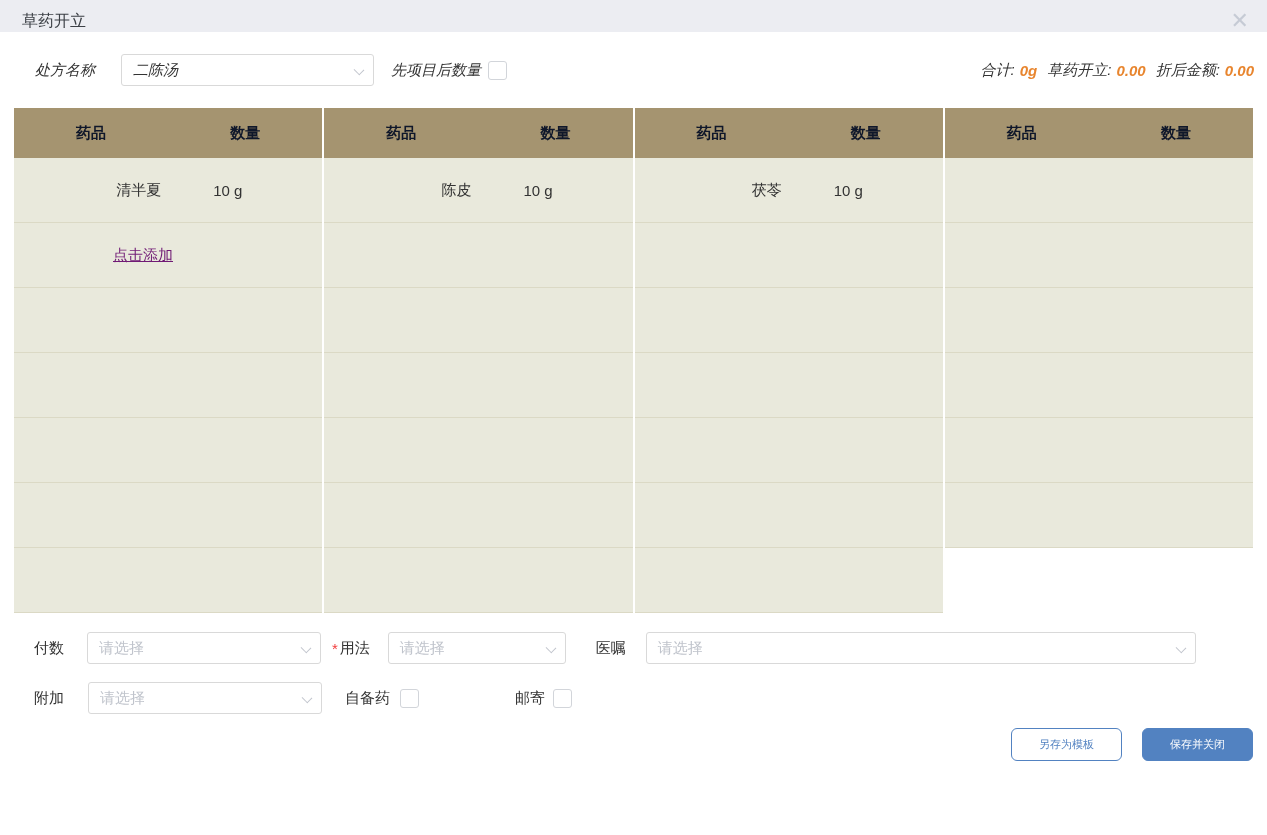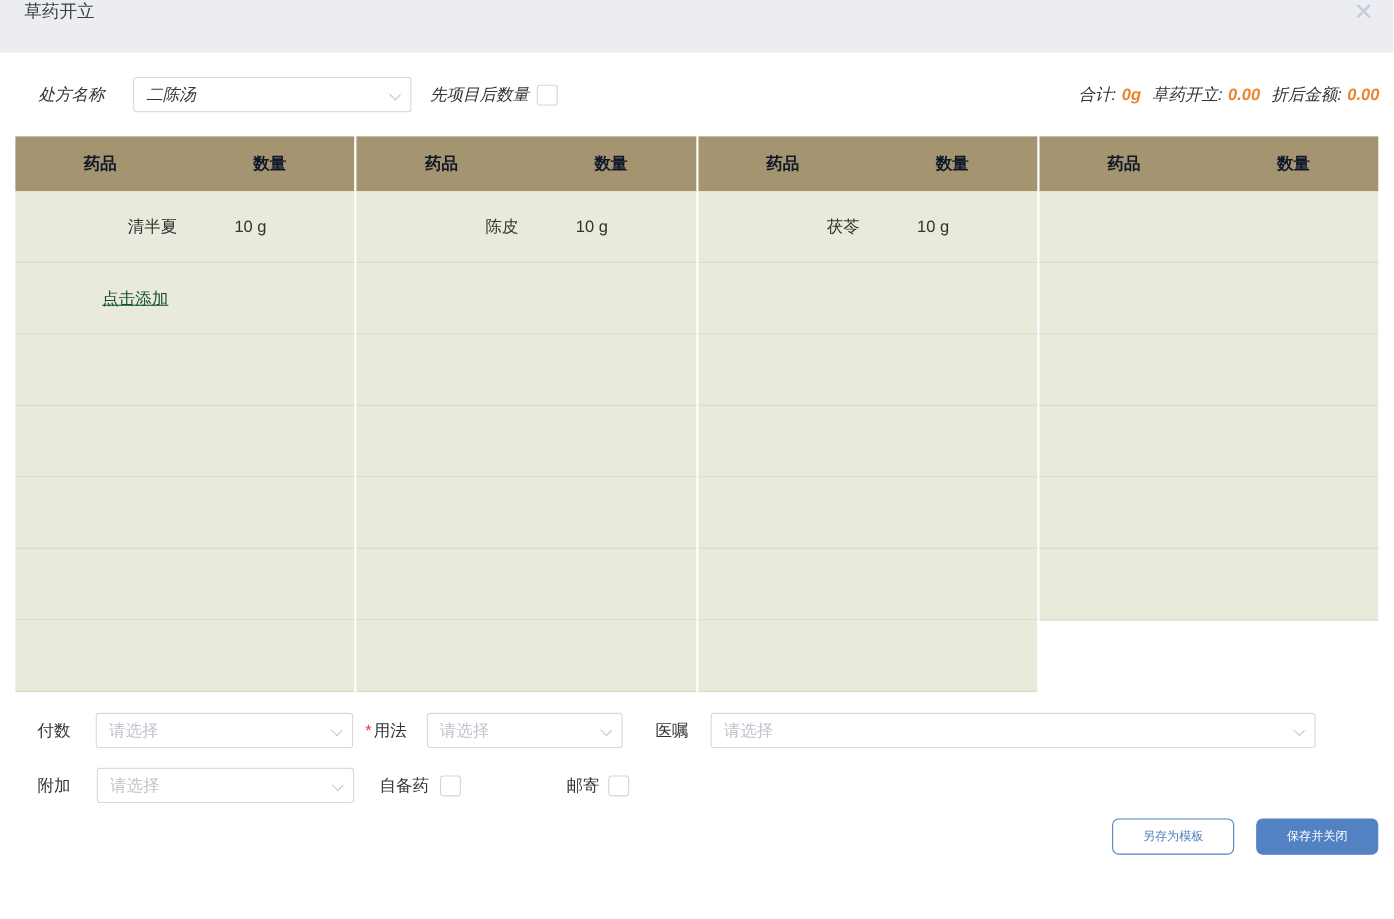--- a/index.html
+++ b/index.html
@@ -1,21 +1,21 @@
 <!DOCTYPE html>
 <html><head>
 <meta charset="utf-8">
 <style>
   * { margin:0; padding:0; box-sizing:border-box; }
   html,body { width:1267px; height:835px; background:#fff; }
   body { font-family:"Liberation Sans","DejaVu Sans",sans-serif; color:#333; font-size:15px; }
   .dialog { position:relative; width:1267px; height:835px; background:#fff; overflow:hidden; }
 
   
-  .titlebar { height:48px; background:#ecedf2; display:flex; align-items:flex-start; padding:0 18px 0 22px; }
+  .titlebar { height:32px; background:#ecedf2; display:flex; align-items:flex-end; padding:0 18px 0 22px; }
   .titlebar .title { font-size:16px; color:#3c4046; }
   .titlebar .close { margin-left:auto; color:#c6cbd5; font-size:22px; line-height:1; cursor:pointer; font-weight:400; }
 
   
   .form-top { height:76px; display:flex; align-items:center; padding:0 13px 0 14px;font-style:italic; }
   .lbl { color:#333; white-space:nowrap; }
   .select { position:relative; height:32px; border:1px solid #d9d9d9; border-radius:3px; background:#fff;
             display:flex; align-items:center; padding:0 26px 0 11px; cursor:pointer; }
   .select .val { color:#333; }
   .select .ph { color:#c0c4cc; }
@@ -32,21 +32,21 @@
   .totals .pair { display:flex; gap:5px; align-items:center; }
 
   
   .herb-table { margin:0 14px; display:flex; gap:2px; background:#fff; }
   .tgroup { flex:1 1 0; display:flex; flex-direction:column; }
   .thead { height:50px; background:#a59470; display:flex; align-items:center; }
   .thead span { width:50%; text-align:center; color:#0f172a; font-weight:700; }
   .trow { height:65px; background:#e9e9dc; border-bottom:1px solid #dbd9c5; display:flex; align-items:center; }
   .trow .drug { width:50%; text-align:right; padding-right:7px; color:#333; }
   .trow .qty  { width:50%; text-align:left; padding-left:45px; color:#333; }
-  .add-link { color:#14532d; text-decoration:underline; margin-left:79px; cursor:pointer; }
+  .add-link { color:#701a75; text-decoration:underline; margin-left:99px; cursor:pointer; }
 
   
   .form-bottom { padding:0 14px; }
   .frow { display:flex; align-items:center; }
   .frow1 { margin-top:19px; }
   .frow2 { margin-top:18px; }
   .req { color:#f23c3c; margin-right:2px; }
   .frow1 .lbl-doses { margin-left:20px; }
   .frow1 .sel-doses { margin-left:23px; width:234px; }
   .frow1 .grp-usage { margin-left:11px; display:flex; align-items:center; }

